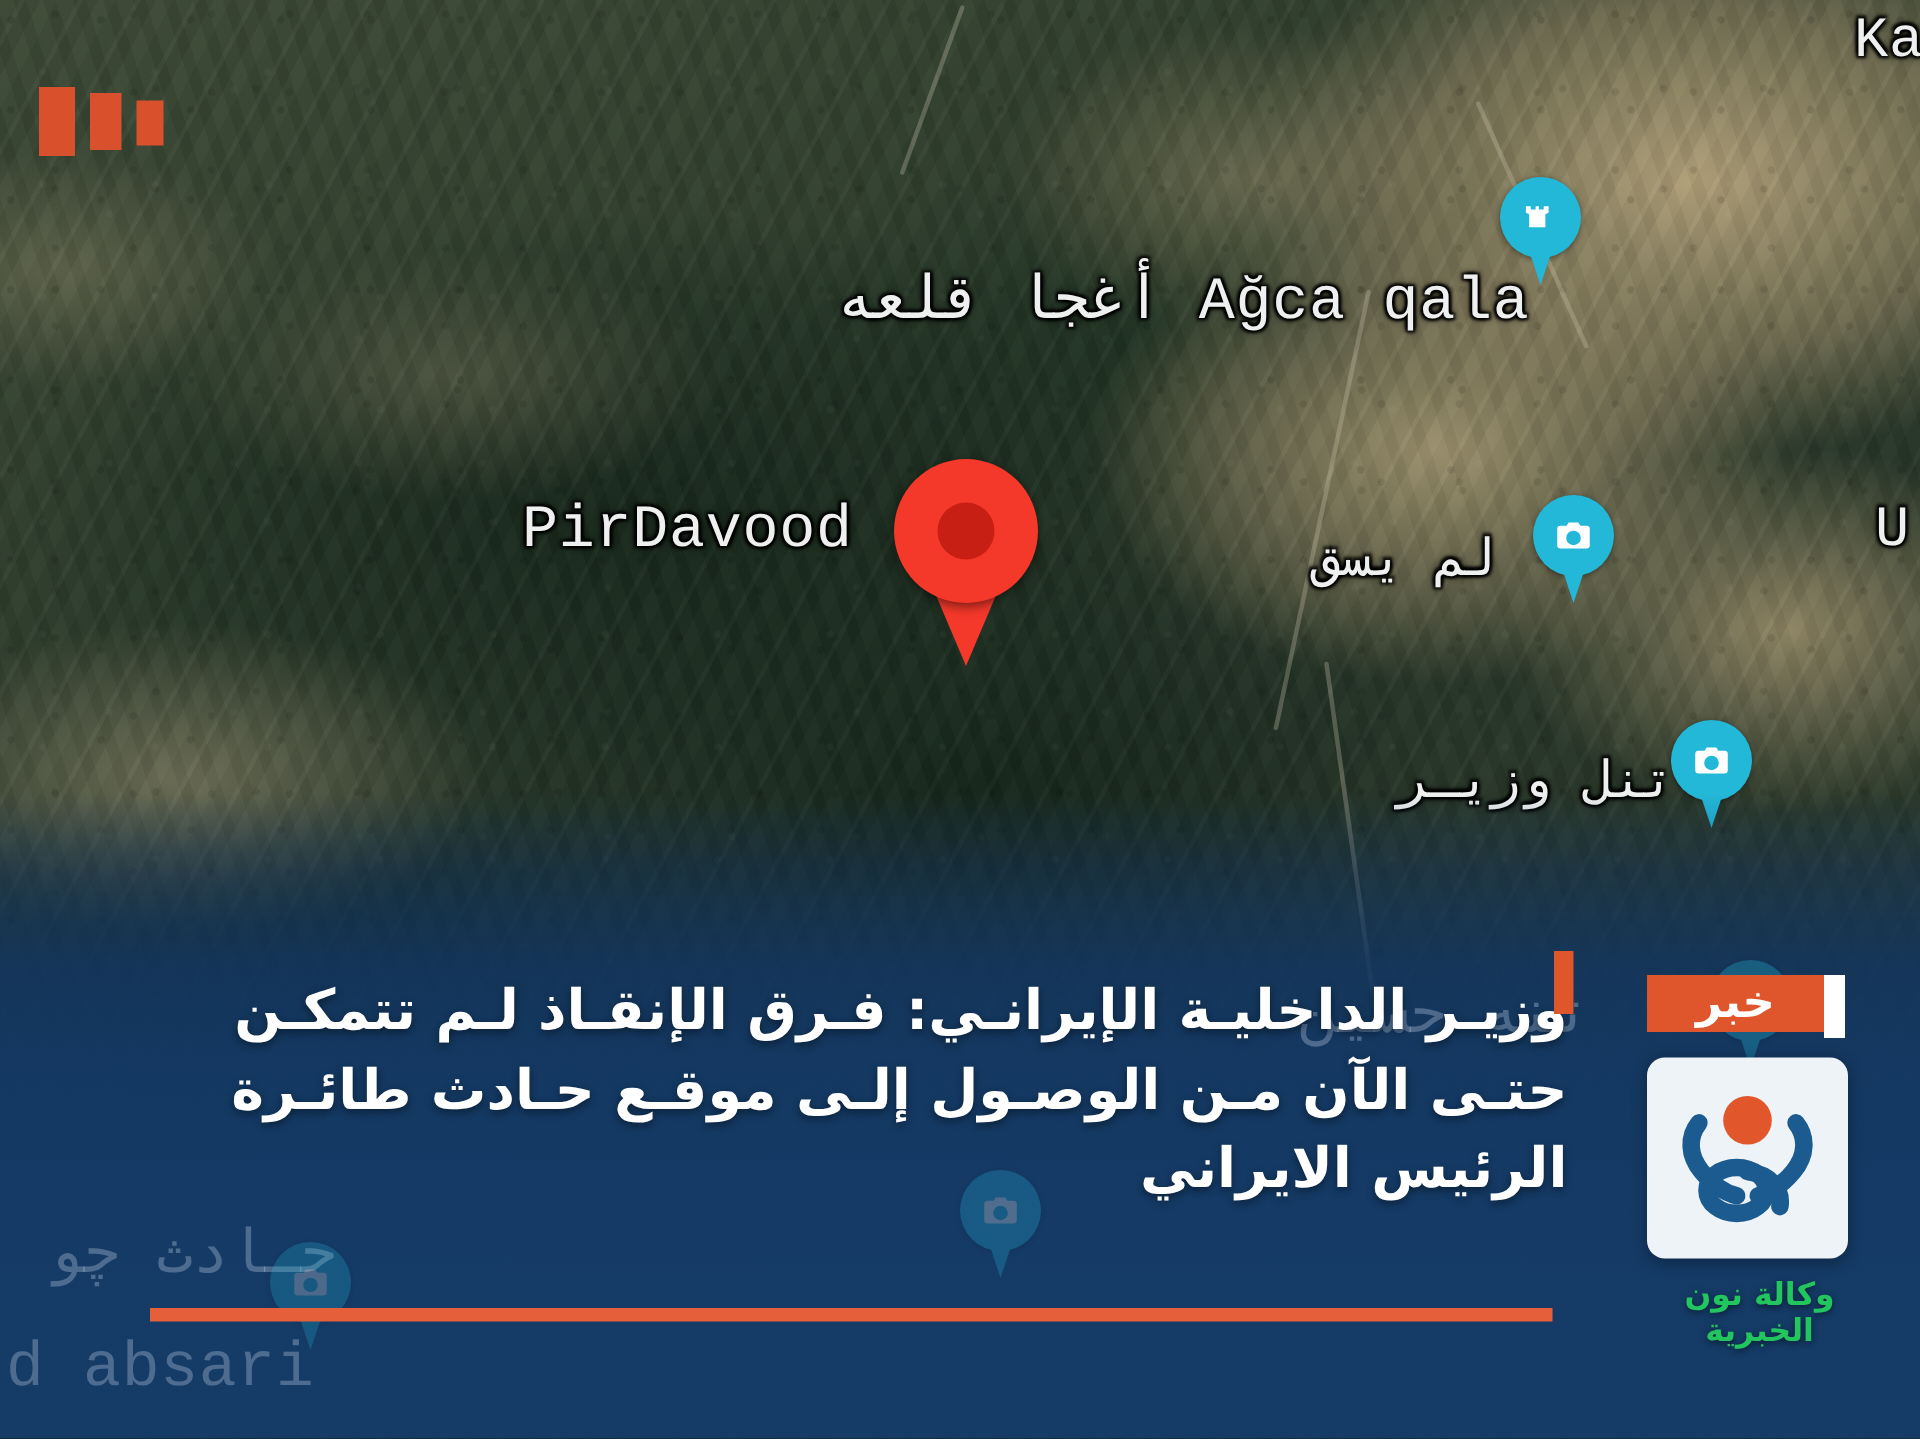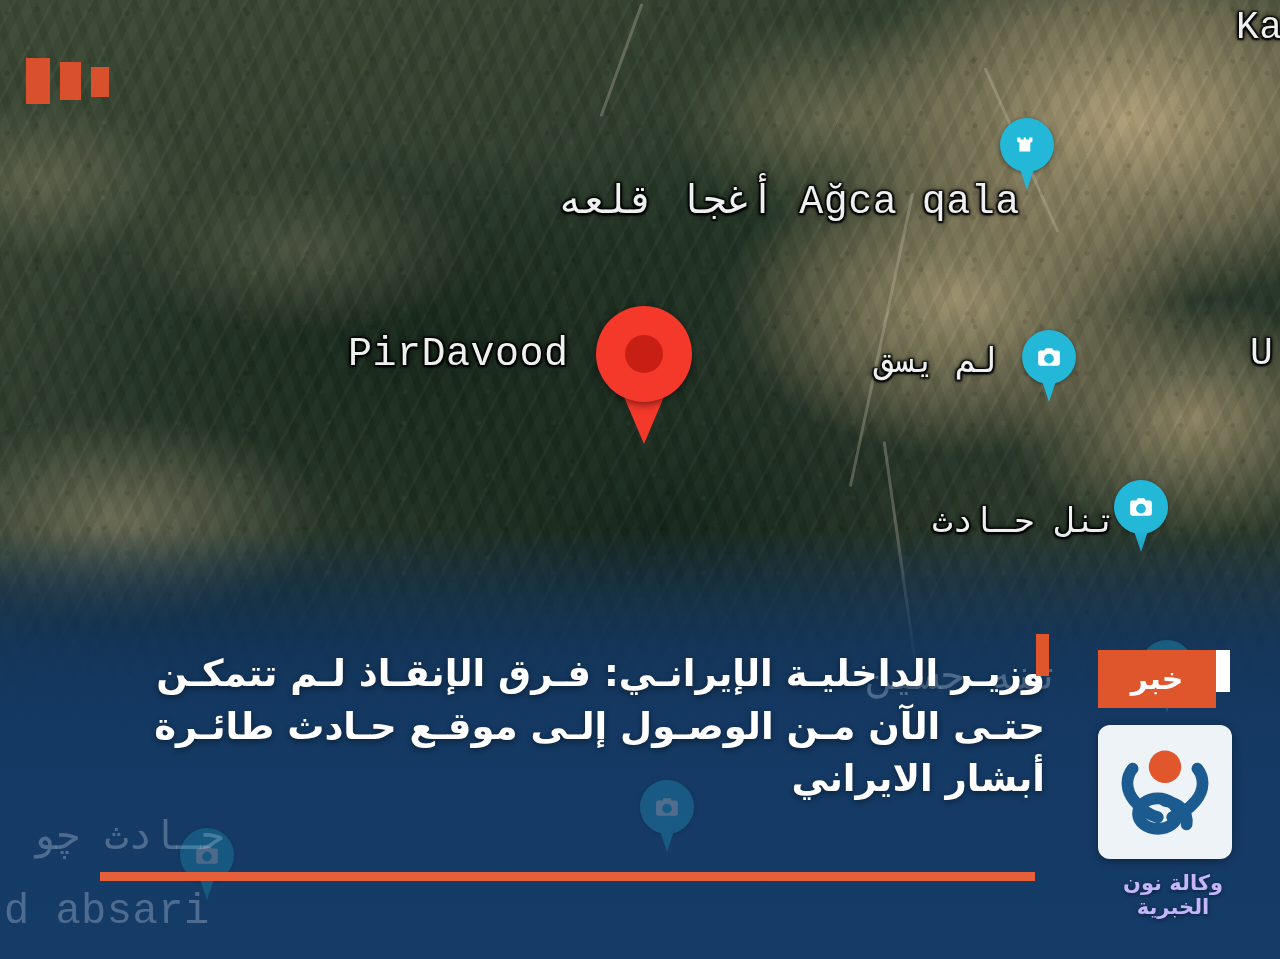--- a/index.html
+++ b/index.html
@@ -79,21 +79,21 @@
       -1.5px 1.5px 2px rgba(0,0,0,.95), 1.5px 1.5px 2px rgba(0,0,0,.95),
       0 0 6px rgba(0,0,0,.9);
     white-space:nowrap;
     letter-spacing:.5px;
     padding-left:12px;
   }
   .lbl-agca{left:546px;top:132px;font-size:40px;direction:rtl;margin-top:44px;}
   .lbl-pir{left:336px;top:332px;font-size:40px;}
   .lbl-ka{left:1224px;top:6px;font-size:38px;}
   .lbl-u{left:1238px;top:332px;font-size:38px;}
-  .lbl-lam{left:862px;top:340px;font-size:34px;direction:rtl;}
+  .lbl-lam{left:862px;top:352px;font-size:34px;direction:rtl;}
   .lbl-tunnel{left:920px;top:500px;font-size:34px;direction:rtl;}
 
   
   .map-label.dim{
     color:rgba(190,205,225,.34);
     text-shadow:none;
   }
   .lbl-jesin{left:856px;top:652px;font-size:40px;direction:rtl;}
   .lbl-abshar{left:20px;top:812px;font-size:40px;direction:rtl;}
   .lbl-absari{left:-8px;top:888px;font-size:42px;}
@@ -183,41 +183,41 @@
 
   .rule{
     position:absolute;left:100px;top:872px;
     width:935px;height:9px;background:#e5603a;
   }
 
   
   .brand{position:absolute;left:1098px;top:650px;width:150px;}
   .badge{
     position:relative;
-    width:118px;height:58px;background:#e0562c;
+    width:118px;height:38px;background:#e0562c;
     display:flex;align-items:center;justify-content:center;
   }
   .badge .bl{
     color:#ffffff;font-weight:bold;font-size:30px;
     direction:rtl;letter-spacing:0;line-height:1;
     font-family:"DejaVu Sans","Liberation Sans",sans-serif;
   }
   .badge .tickwhite{
     position:absolute;right:-14px;top:0;width:14px;height:42px;background:#ffffff;
   }
   .logo-card{
     margin-top:17px;
     width:134px;height:134px;border-radius:12px;
     background:#eef3f8;
     display:flex;align-items:center;justify-content:center;
     box-shadow:0 2px 10px rgba(0,0,0,.35);
   }
   .agency-name{
     margin-top:12px;width:150px;text-align:center;
-    color:#c4b5fd;font-weight:bold;font-size:21px;
+    color:#22c55e;font-weight:bold;font-size:21px;
     direction:rtl;
     font-family:"DejaVu Sans","Liberation Sans",sans-serif;
     text-shadow:0 1px 4px rgba(0,0,0,.5);
   }
 </style>
 </head>
 <body>
 
 <div class="stage">
 
@@ -229,21 +229,21 @@
     <div class="road r1"></div>
     <div class="road r2"></div>
     <div class="road r3"></div>
     <div class="road r4"></div>
 
     <div class="map-label lbl-agca">Ağca qala أغجا قلعه</div>
     <div class="map-label lbl-pir">PirDavood</div>
     <div class="map-label lbl-ka">Ka</div>
     <div class="map-label lbl-u">U</div>
     <div class="map-label lbl-lam">لم يسق</div>
-    <div class="map-label lbl-tunnel">تنل حـادث</div>
+    <div class="map-label lbl-tunnel">تنل وزيـر</div>
 
     <div class="pin pin-agca">
       <div class="head"></div>
       <div class="tail"></div>
       <div class="glyph">
         <svg width="26" height="26" viewBox="0 0 24 24" fill="#fff">
           <path d="M3 9V5h3v2h3V5h2v2h3V5h3v4l-2 1v8H5v-8L3 9z"></path>
         </svg>
       </div>
     </div>
@@ -311,21 +311,21 @@
     <div class="glyph">
       <svg width="26" height="26" viewBox="0 0 24 24" fill="#fff">
           <path d="M9 4l-1.2 2H4a2 2 0 0 0-2 2v10a2 2 0 0 0 2 2h16a2 2 0 0 0 2-2V8a2 2 0 0 0-2-2h-3.8L15 4H9zm3 5a4.5 4.5 0 1 1 0 9 4.5 4.5 0 0 1 0-9z"></path>
         </svg>
     </div>
   </div>
 
   <div class="headline">
     <span class="ln">وزيـر الداخليـة الإيرانـي: فـرق الإنقـاذ لـم تتمكـن</span>
     <span class="ln">حتـى الآن مـن الوصـول إلـى موقـع حـادث طائـرة</span>
-    <span class="ln">أبشار الايراني</span>
+    <span class="ln">الرئيس الايراني</span>
   </div>
   <div class="accent-tick"></div>
   <div class="rule"></div>
 
   <div class="brand">
     <div class="badge">
       <span class="bl">خبر</span>
       <span class="tickwhite"></span>
     </div>
 

